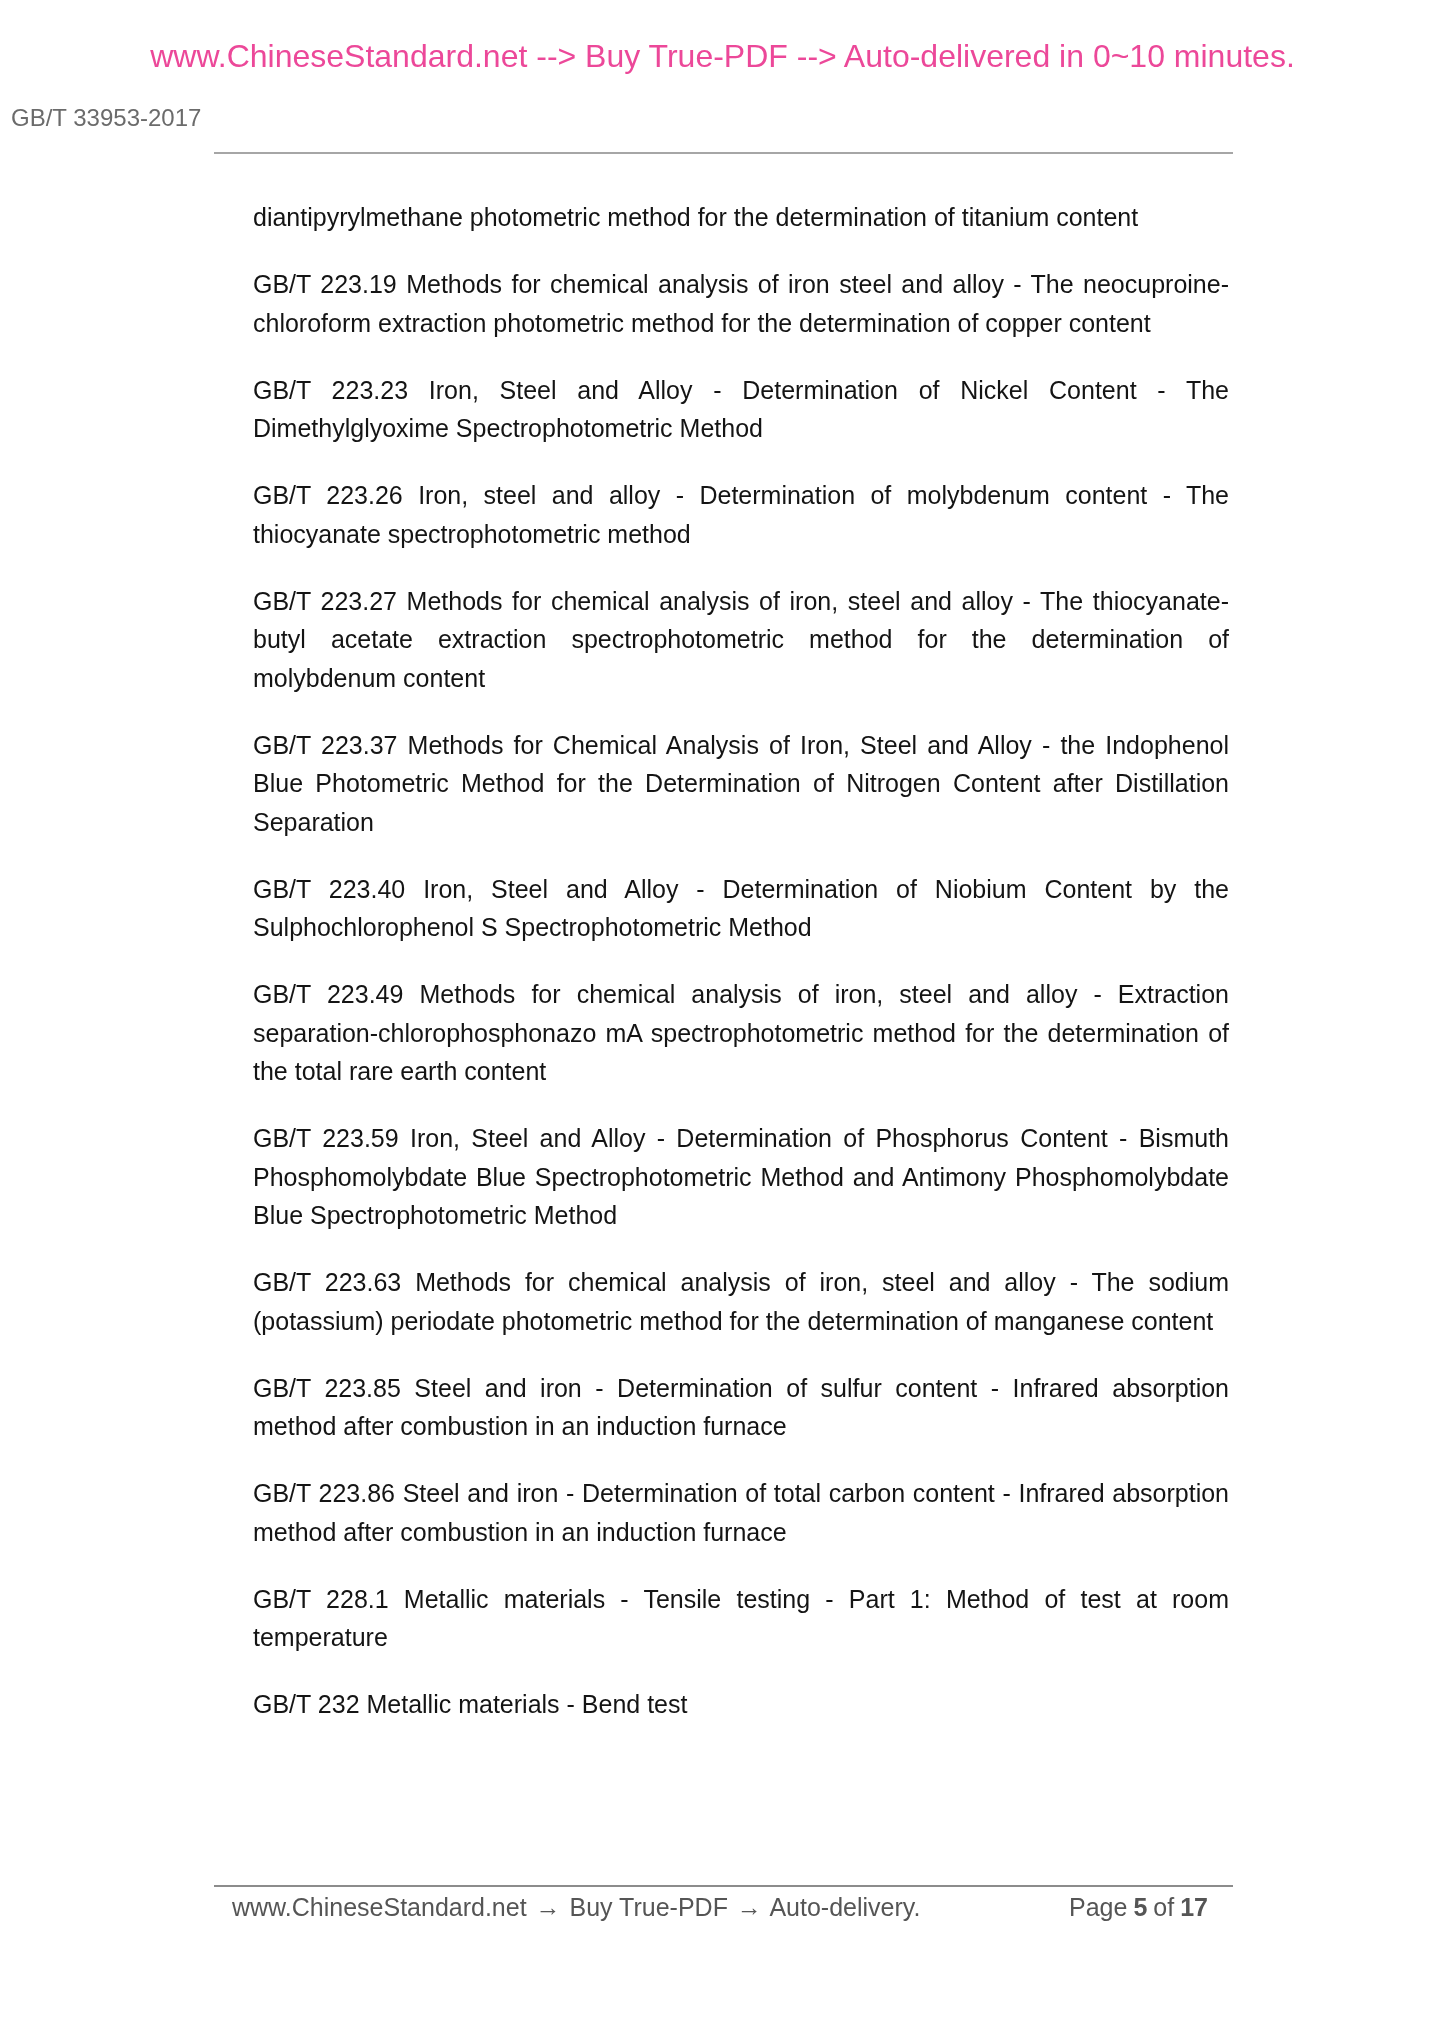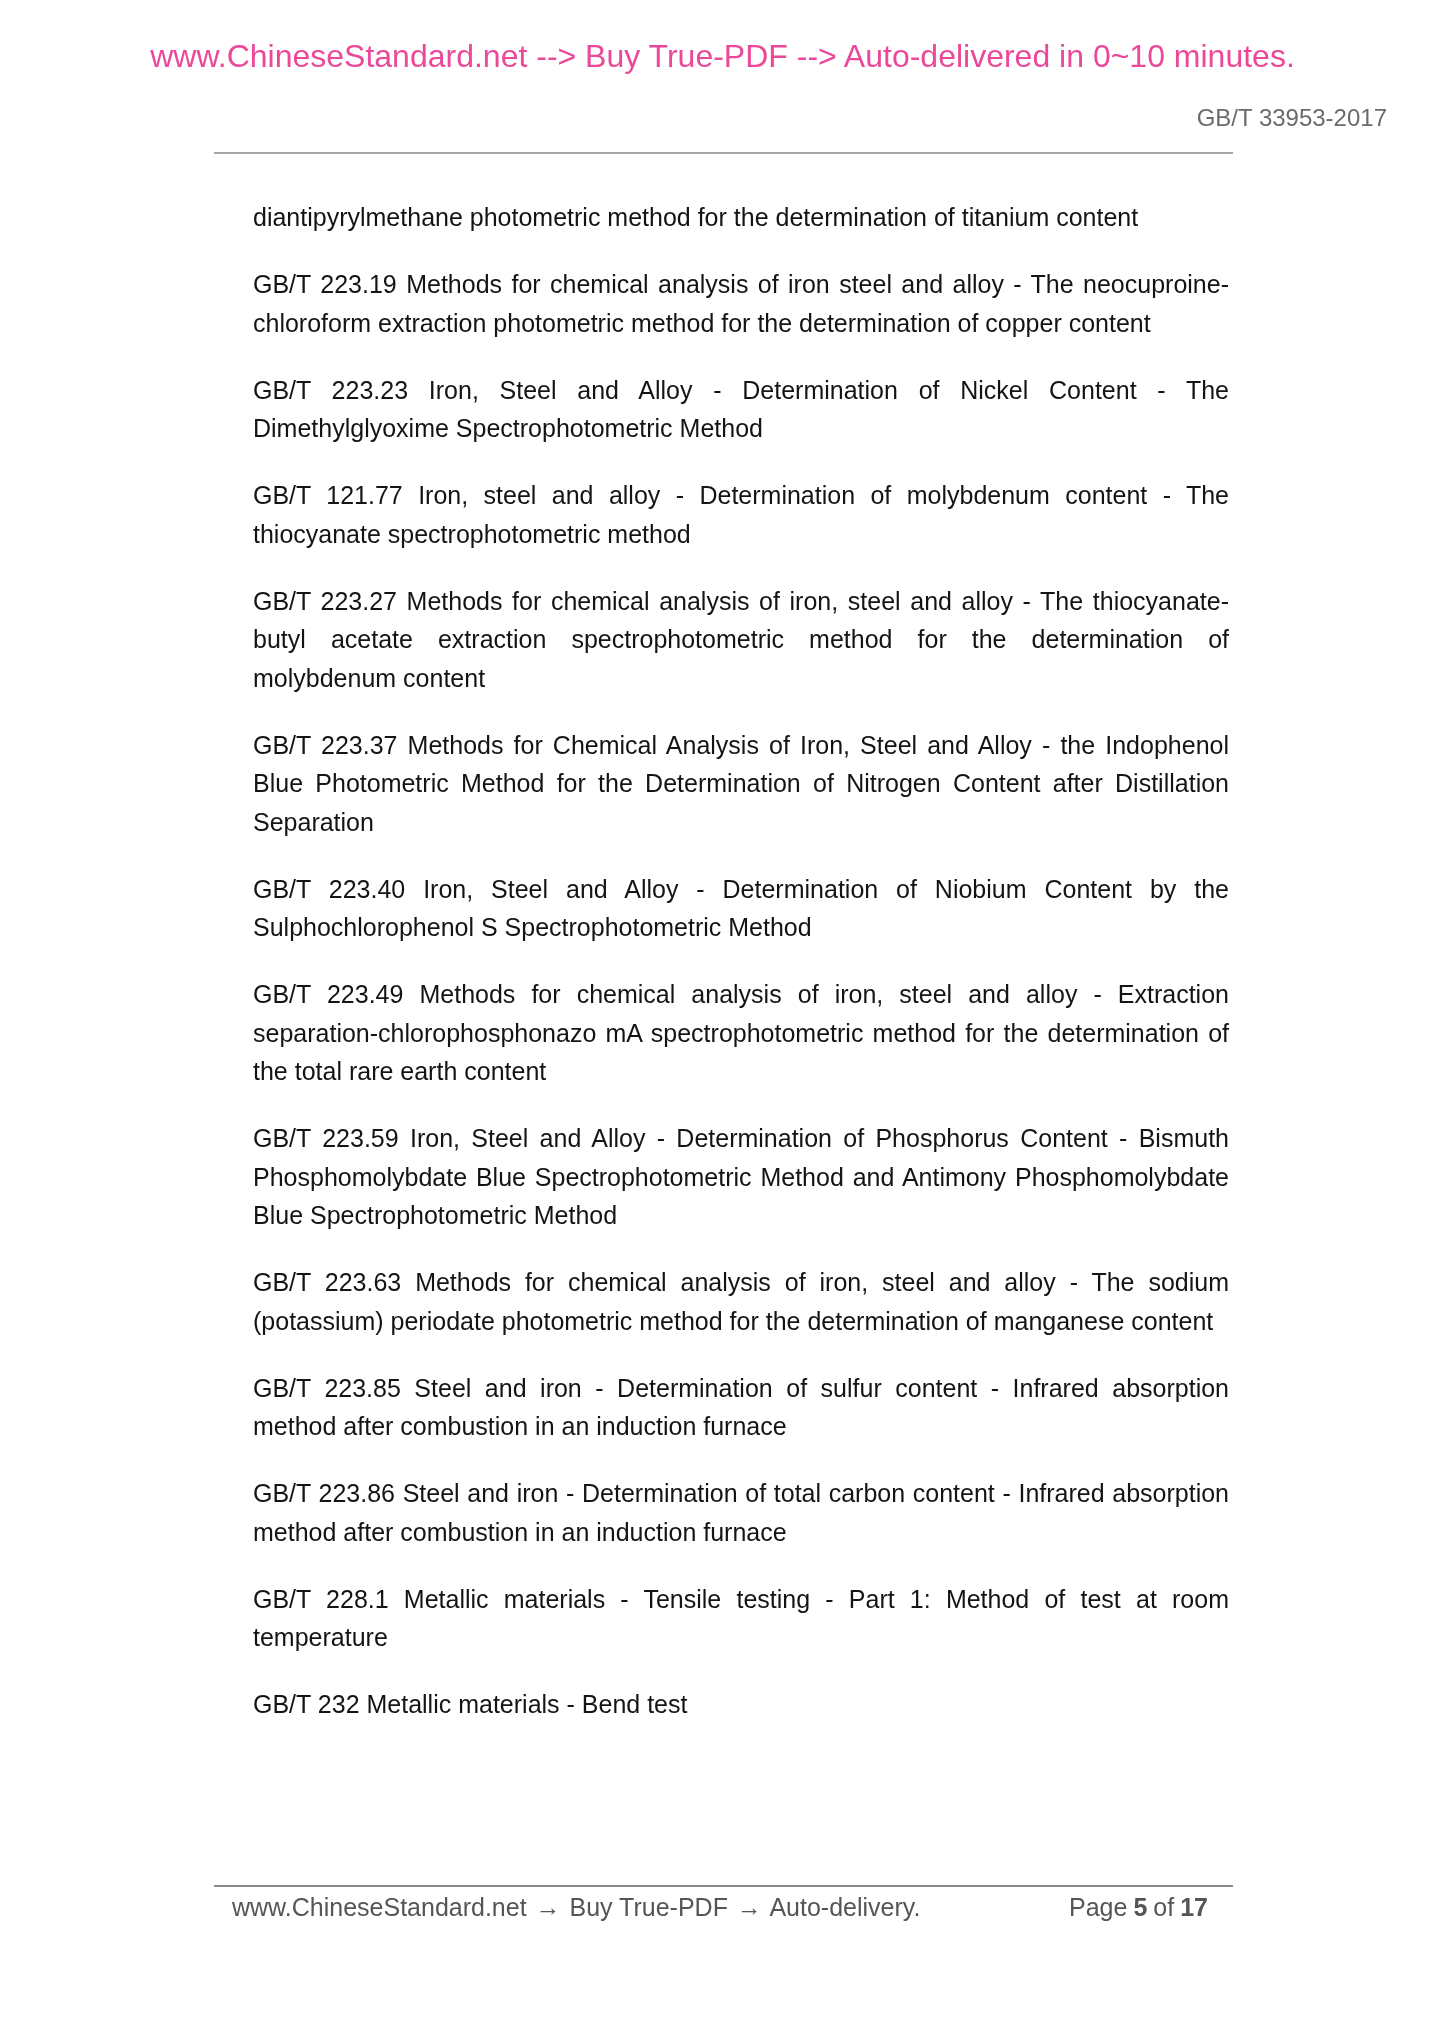--- a/index.html
+++ b/index.html
@@ -24,23 +24,24 @@
       font-size: 32px;
       color: #ec4899;
       letter-spacing: 0px;
       white-space: nowrap;
     }
     .doc-code {
       position: absolute;
       left: 0;
       top: 104px;
       width: 1387px;
-      text-align: right;
+      text-align: left;
       font-size: 24px;
       color: #6b6b6b;
+      padding-left: 11px;
     }
     .header-rule {
       position: absolute;
       left: 214px;
       top: 152px;
       width: 1019px;
       height: 2px;
       background: #a6a6a6;
     }
     .content {
@@ -105,21 +106,21 @@
 <body>
 
 <div class="top-banner">www.ChineseStandard.net --&gt; Buy True-PDF --&gt; Auto-delivered in 0~10 minutes.</div>
 <div class="doc-code">GB/T 33953-2017</div>
 <div class="header-rule"></div>
 
 <div class="content">
   <p class="ref">diantipyrylmethane photometric method for the determination of titanium content</p>
   <p class="ref">GB/T 223.19 Methods for chemical analysis of iron steel and alloy - The neocuproine-chloroform extraction photometric method for the determination of copper content</p>
   <p class="ref">GB/T 223.23 Iron, Steel and Alloy - Determination of Nickel Content - The Dimethylglyoxime Spectrophotometric Method</p>
-  <p class="ref">GB/T 121.77 Iron, steel and alloy - Determination of molybdenum content - The thiocyanate spectrophotometric method</p>
+  <p class="ref">GB/T 223.26 Iron, steel and alloy - Determination of molybdenum content - The thiocyanate spectrophotometric method</p>
   <p class="ref">GB/T 223.27 Methods for chemical analysis of iron, steel and alloy - The thiocyanate-butyl acetate extraction spectrophotometric method for the determination of molybdenum content</p>
   <p class="ref">GB/T 223.37 Methods for Chemical Analysis of Iron, Steel and Alloy - the Indophenol Blue Photometric Method for the Determination of Nitrogen Content after Distillation Separation</p>
   <p class="ref">GB/T 223.40 Iron, Steel and Alloy - Determination of Niobium Content by the Sulphochlorophenol S Spectrophotometric Method</p>
   <p class="ref">GB/T 223.49 Methods for chemical analysis of iron, steel and alloy - Extraction separation-chlorophosphonazo mA spectrophotometric method for the determination of the total rare earth content</p>
   <p class="ref">GB/T 223.59 Iron, Steel and Alloy - Determination of Phosphorus Content - Bismuth Phosphomolybdate Blue Spectrophotometric Method and Antimony Phosphomolybdate Blue Spectrophotometric Method</p>
   <p class="ref">GB/T 223.63 Methods for chemical analysis of iron, steel and alloy - The sodium (potassium) periodate photometric method for the determination of manganese content</p>
   <p class="ref">GB/T 223.85 Steel and iron - Determination of sulfur content - Infrared absorption method after combustion in an induction furnace</p>
   <p class="ref">GB/T 223.86 Steel and iron - Determination of total carbon content - Infrared absorption method after combustion in an induction furnace</p>
   <p class="ref">GB/T 228.1 Metallic materials - Tensile testing - Part 1: Method of test at room temperature</p>
   <p class="ref">GB/T 232 Metallic materials - Bend test</p>

